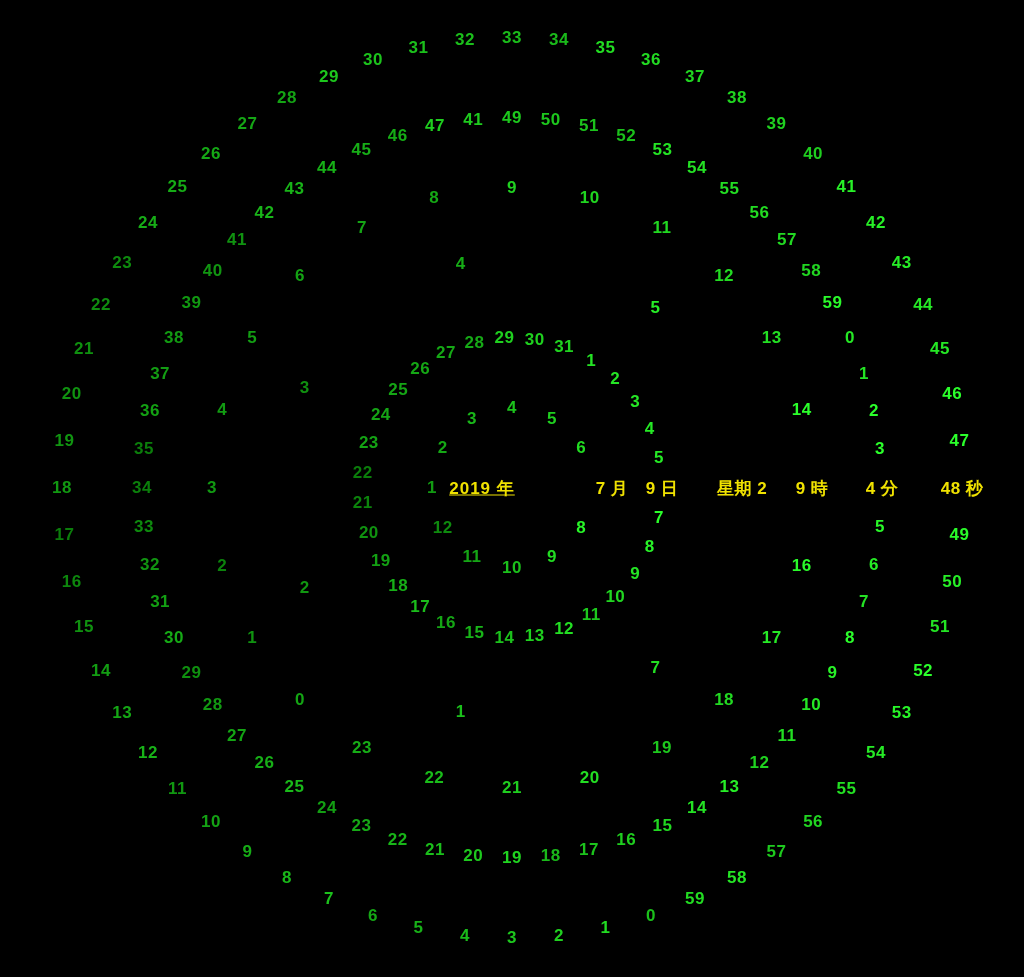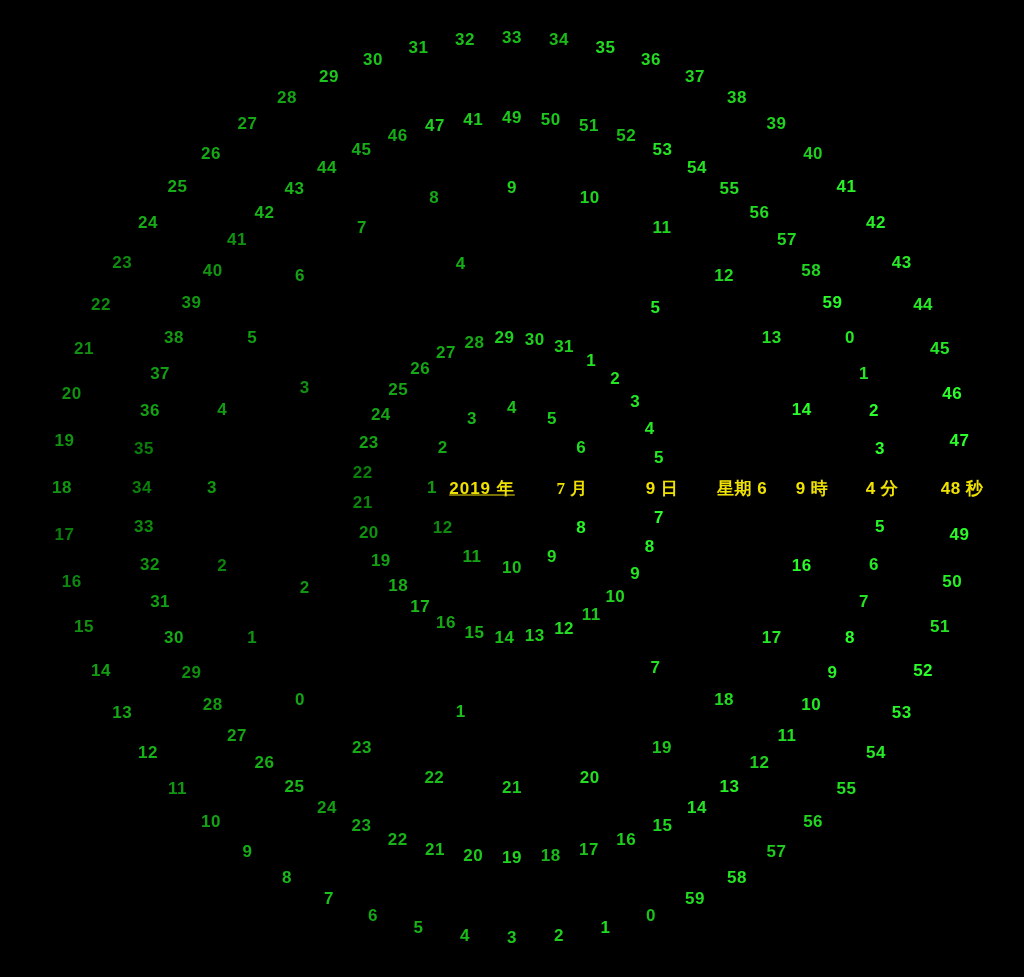--- a/index.html
+++ b/index.html
@@ -39,21 +39,21 @@
 <body>
 
 <div id="stage">
   <div class="yearlbl" style="left:482px; top:488px;text-decoration:underline;">2019 年</div>
 <div class="num" style="color: rgb(18, 154, 18); left: 432px; top: 488px;">1</div>
     <div class="num" style="color: rgb(21, 167, 21); left: 442.718px; top: 448px;">2</div>
     <div class="num" style="color: rgb(25, 181, 25); left: 472px; top: 418.718px;">3</div>
     <div class="num" style="color: rgb(28, 194, 28); left: 512px; top: 408px;">4</div>
     <div class="num" style="color: rgb(31, 207, 31); left: 552px; top: 418.718px;">5</div>
     <div class="num" style="color: rgb(34, 220, 34); left: 581.282px; top: 448px;">6</div>
-    <div class="num" style="color: rgb(240, 226, 0); left: 572px; top: 488px; font-family: Liberation Serif, serif;">7 月</div>
+    <div class="num" style="color: rgb(240, 226, 0); left: 612px; top: 488px;">7 月</div>
     <div class="num" style="color: rgb(40, 245, 40); left: 581.282px; top: 528px;">8</div>
     <div class="num" style="color: rgb(34, 218, 34); left: 552px; top: 557.282px;">9</div>
     <div class="num" style="color: rgb(27, 192, 27); left: 512px; top: 568px;">10</div>
     <div class="num" style="color: rgb(21, 165, 21); left: 472px; top: 557.282px;">11</div>
     <div class="num" style="color: rgb(14, 138, 14); left: 442.718px; top: 528px;">12</div>
     <div class="num" style="color: rgb(36, 228, 36); left: 591.345px; top: 360.703px;">1</div>
     <div class="num" style="color: rgb(37, 229, 37); left: 615.345px; top: 379.281px;">2</div>
     <div class="num" style="color: rgb(37, 231, 37); left: 635.115px; top: 402.31px;">3</div>
     <div class="num" style="color: rgb(37, 232, 37); left: 649.844px; top: 428.847px;">4</div>
     <div class="num" style="color: rgb(37, 233, 37); left: 658.929px; top: 457.805px;">5</div>
@@ -81,21 +81,21 @@
     <div class="num" style="color: rgb(21, 168, 21); left: 445.941px; top: 353.329px;">27</div>
     <div class="num" style="color: rgb(22, 169, 22); left: 474.402px; top: 342.788px;">28</div>
     <div class="num" style="color: rgb(31, 207, 31); left: 504.403px; top: 338.193px;">29</div>
     <div class="num" style="color: rgb(31, 208, 31); left: 534.714px; top: 339.73px;">30</div>
     <div class="num" style="color: rgb(32, 210, 32); left: 564.096px; top: 347.337px;">31</div>
     <div class="num" style="color: rgb(27, 192, 27); left: 460.82px; top: 712.233px;">1</div>
     <div class="num" style="color: rgb(17, 151, 17); left: 304.777px; top: 587.793px;">2</div>
     <div class="num" style="color: rgb(16, 144, 16); left: 304.777px; top: 388.207px;">3</div>
     <div class="num" style="color: rgb(22, 172, 22); left: 460.82px; top: 263.767px;">4</div>
     <div class="num" style="color: rgb(39, 237, 39); left: 655.403px; top: 308.179px;">5</div>
-    <div class="num" style="color: rgb(240, 226, 0); left: 742px; top: 488px;">星期 6</div>
+    <div class="num" style="color: rgb(240, 226, 0); left: 742px; top: 488px;">星期 2</div>
     <div class="num" style="color: rgb(35, 224, 35); left: 655.403px; top: 667.821px;">7</div>
     <div class="num" style="color: rgb(20, 164, 20); left: 299.868px; top: 700.132px;">0</div>
     <div class="num" style="color: rgb(16, 147, 16); left: 252.192px; top: 638px;">1</div>
     <div class="num" style="color: rgb(12, 131, 12); left: 222.222px; top: 565.646px;">2</div>
     <div class="num" style="color: rgb(17, 152, 17); left: 212px; top: 488px;">3</div>
     <div class="num" style="color: rgb(18, 155, 18); left: 222.222px; top: 410.354px;">4</div>
     <div class="num" style="color: rgb(19, 158, 19); left: 252.192px; top: 338px;">5</div>
     <div class="num" style="color: rgb(20, 162, 20); left: 299.868px; top: 275.868px;">6</div>
     <div class="num" style="color: rgb(21, 165, 21); left: 362px; top: 228.192px;">7</div>
     <div class="num" style="color: rgb(21, 168, 21); left: 434.354px; top: 198.222px;">8</div>

